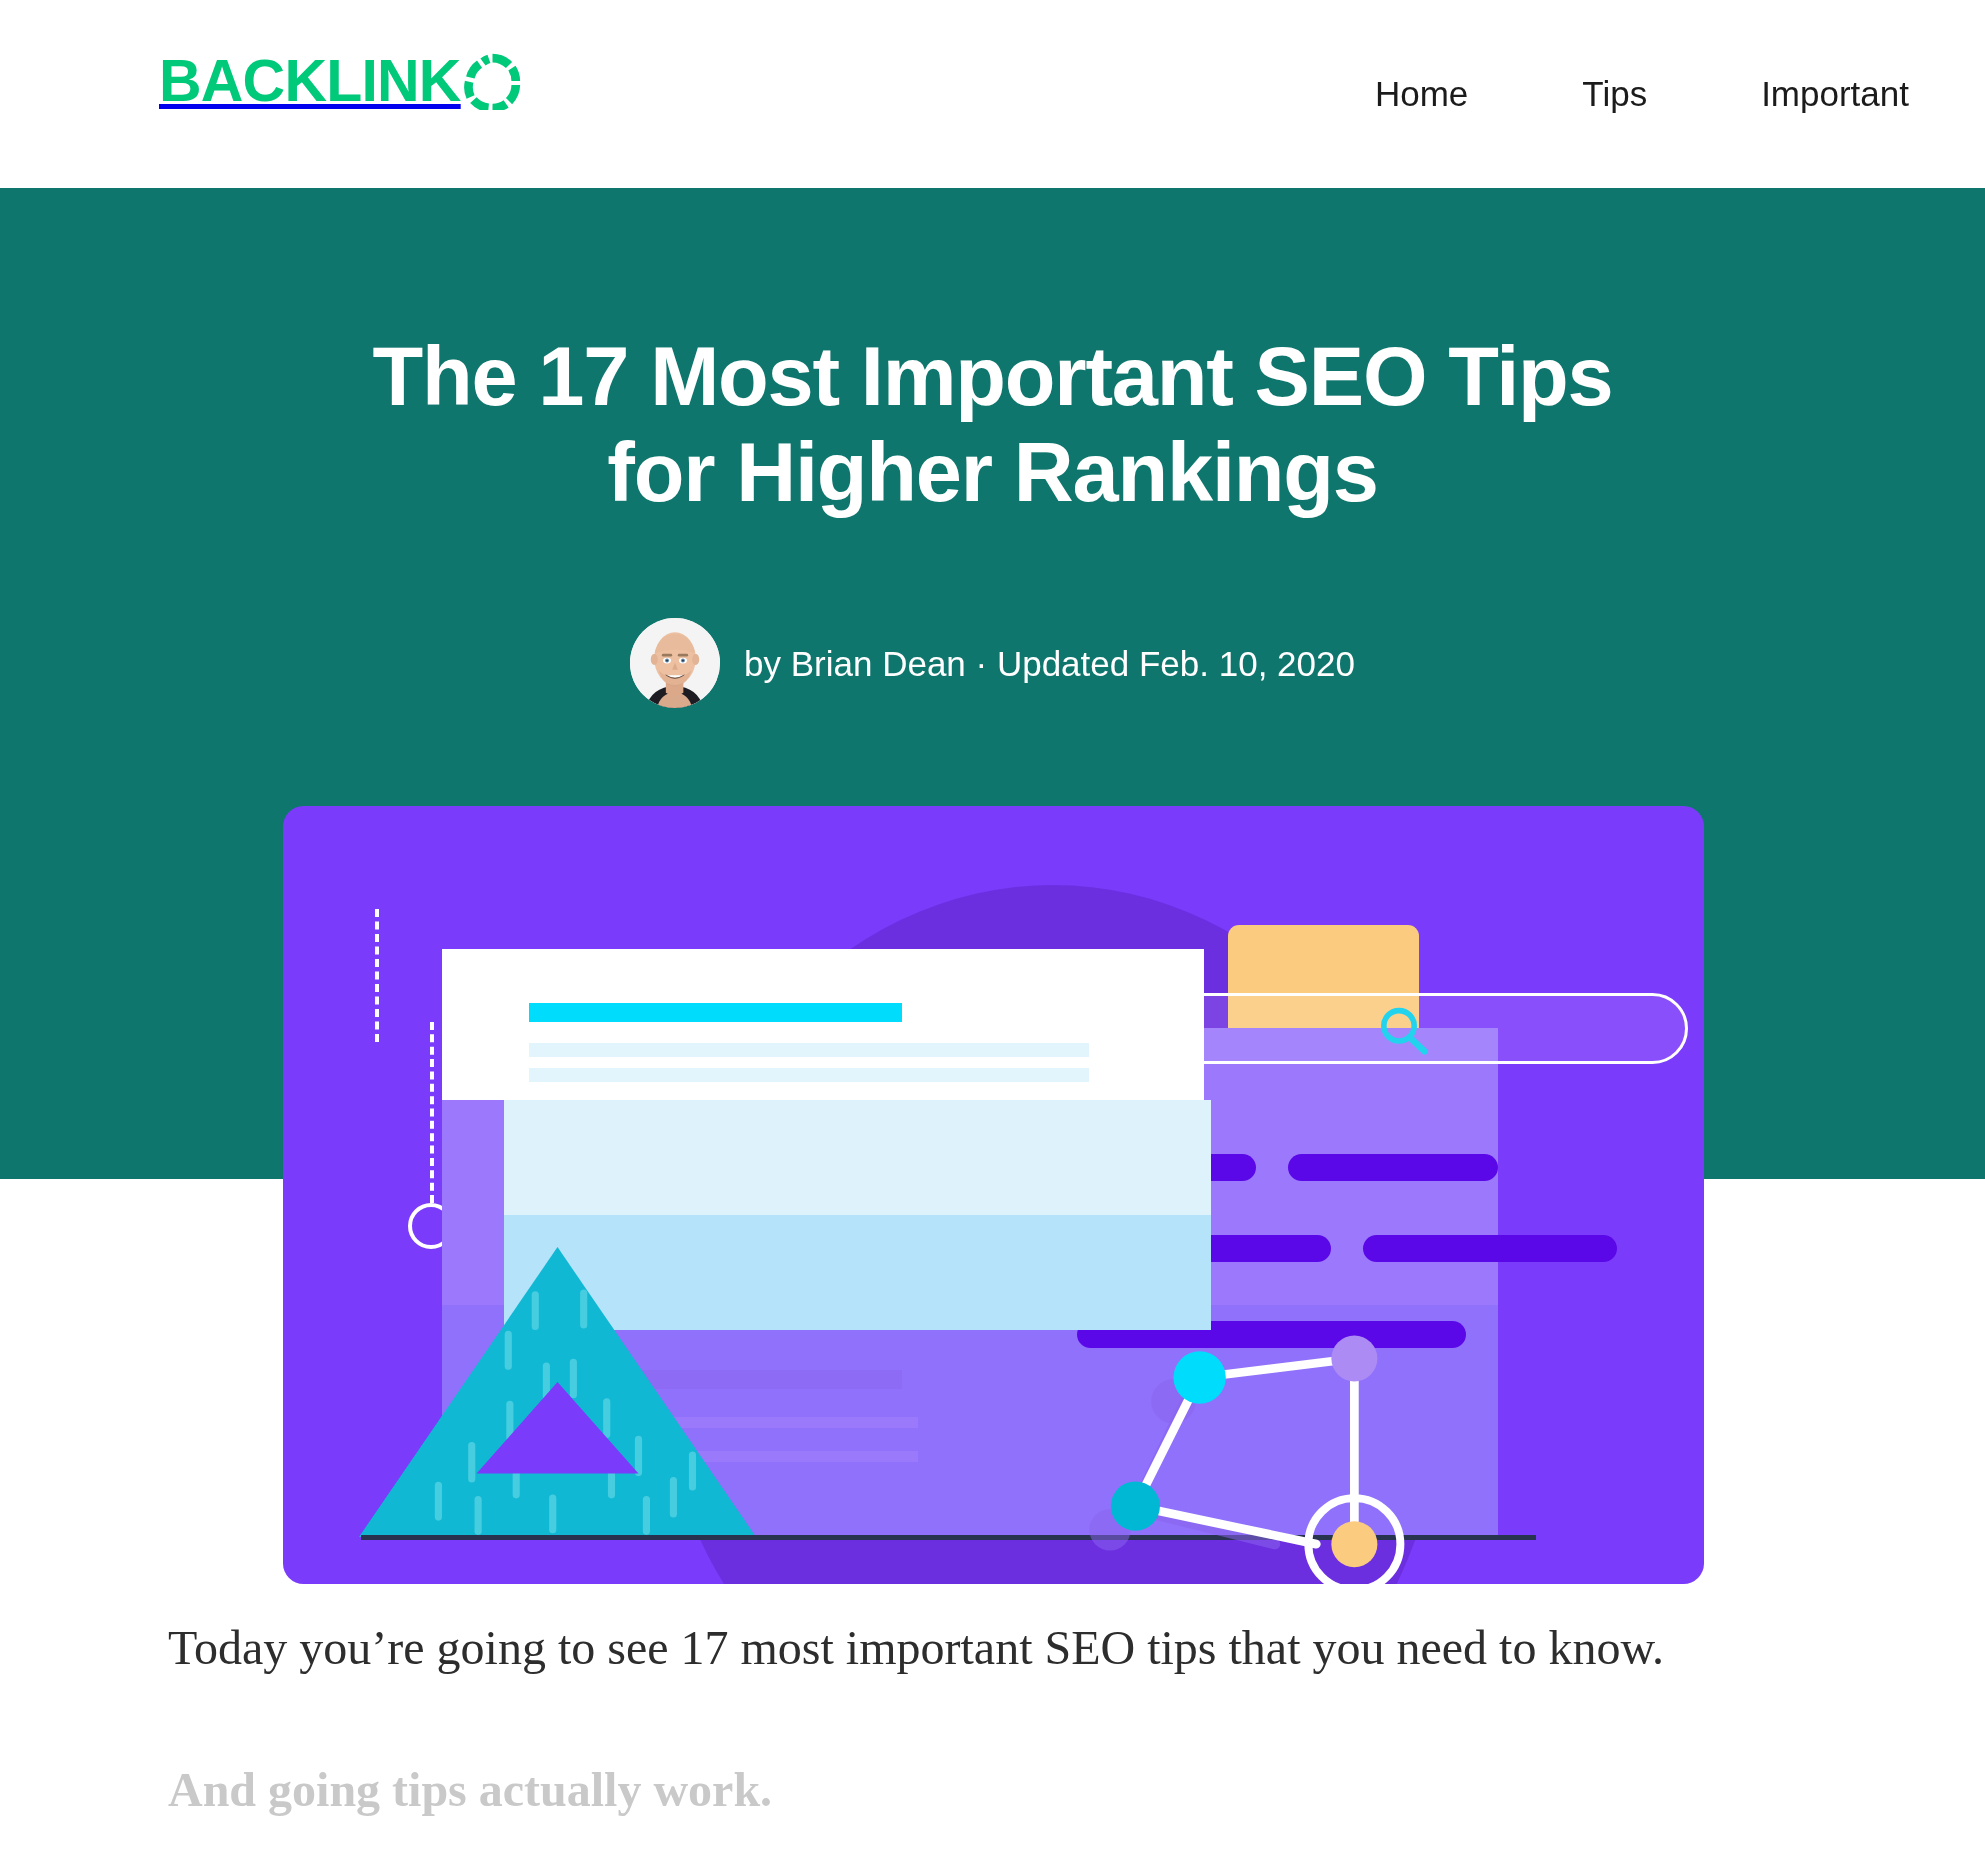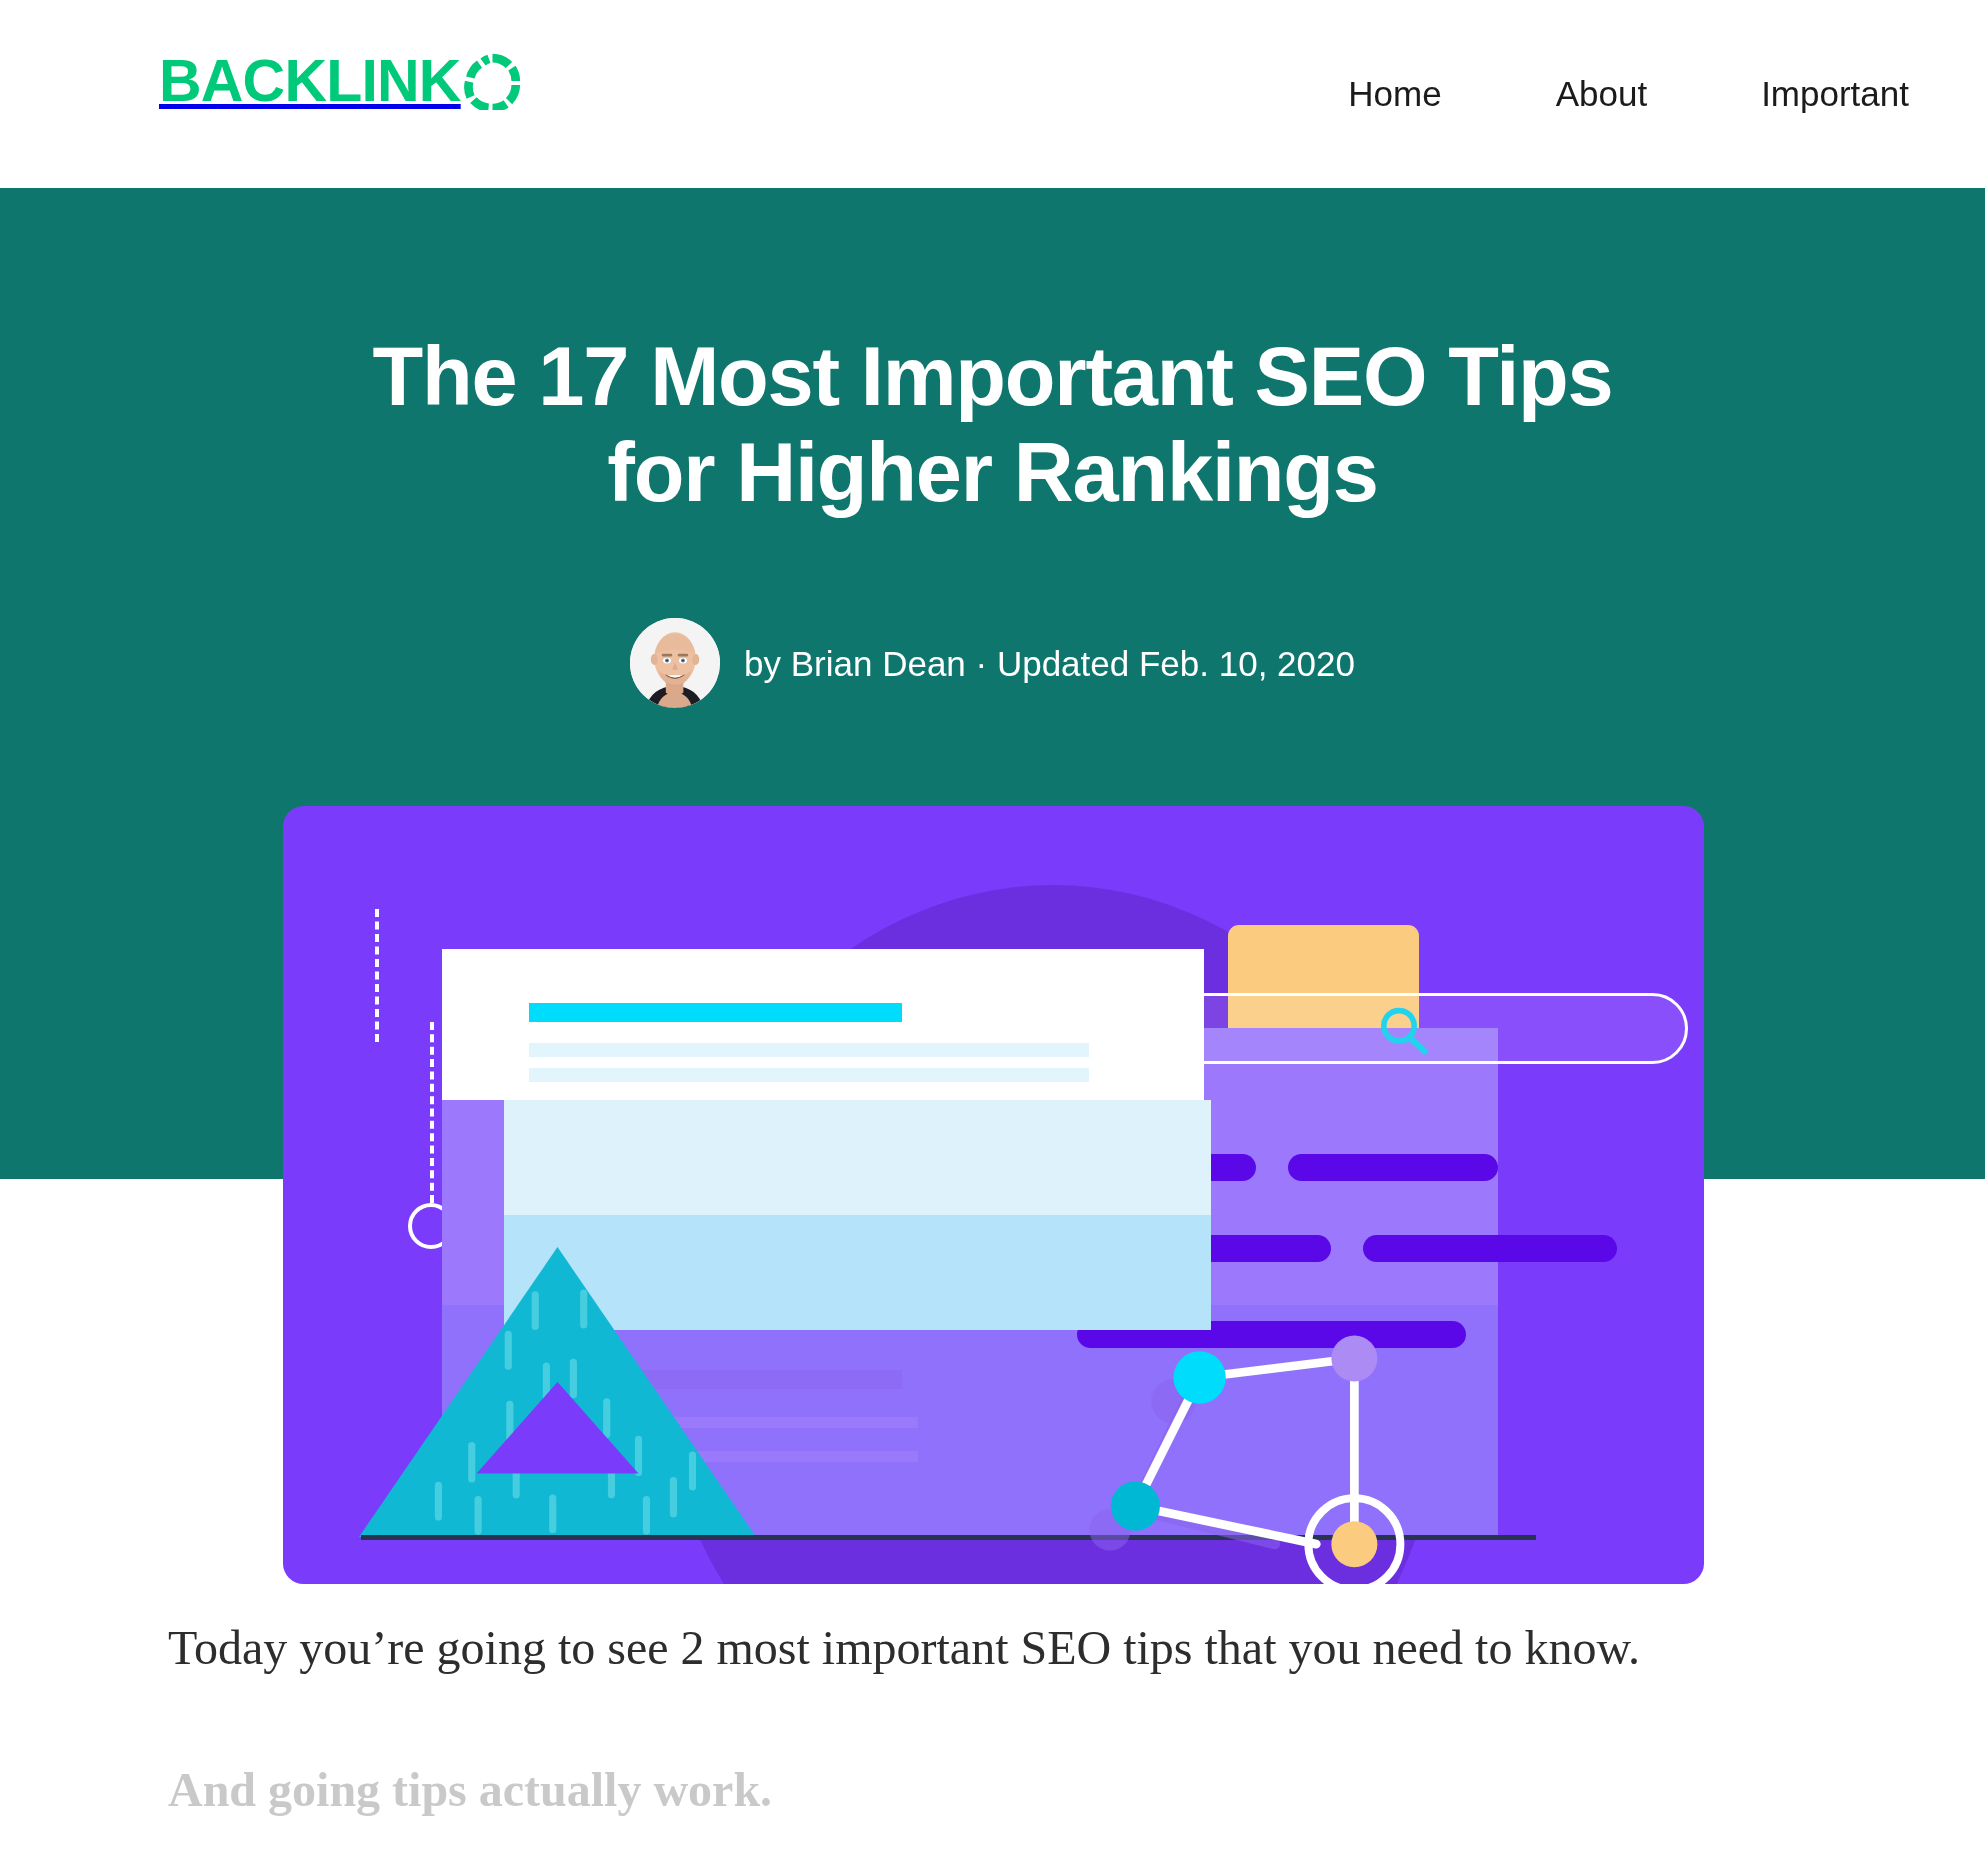--- a/index.html
+++ b/index.html
@@ -224,21 +224,21 @@
           <path d="M8 31 a29.5 29.5 0 0 1 11.6 -16.9"></path>
           <path d="M24 11.3 a29.5 29.5 0 0 1 7.5 -4"></path>
         </g>
       </svg>
     </span>
   </a>
 
   <nav class="main-nav">
     <a class="nav-link" href="#">Home</a>
     <span class="nav-gap"></span>
-    <a class="nav-link" href="#">About</a>
+    <a class="nav-link" href="#">Tips</a>
     <span class="nav-gap"></span>
     <a class="nav-link" href="#">Important</a>
   </nav>
 </header>
 
 <section class="hero-band">
 
   <h1 class="hero-title">
     <span>The 17 Most Important SEO Tips</span><br>
     <span>for Higher Rankings</span>
@@ -379,16 +379,16 @@
         <circle cx="400" cy="96" r="29" fill="#AC8BF5"></circle>
         <circle cx="124" cy="282" r="31" fill="#00B8D4"></circle>
         <circle cx="400" cy="330" r="29" fill="#FBCB80"></circle>
       </svg>
     </div>
 
   </div>
 </div>
 
 <article class="article">
-  <p class="para">Today you’re going to see 2 most important SEO tips that you need to know.</p>
+  <p class="para">Today you’re going to see 17 most important SEO tips that you need to know.</p>
   <p class="para muted">And going tips actually work.</p>
 </article>
 
 
 </body></html>

